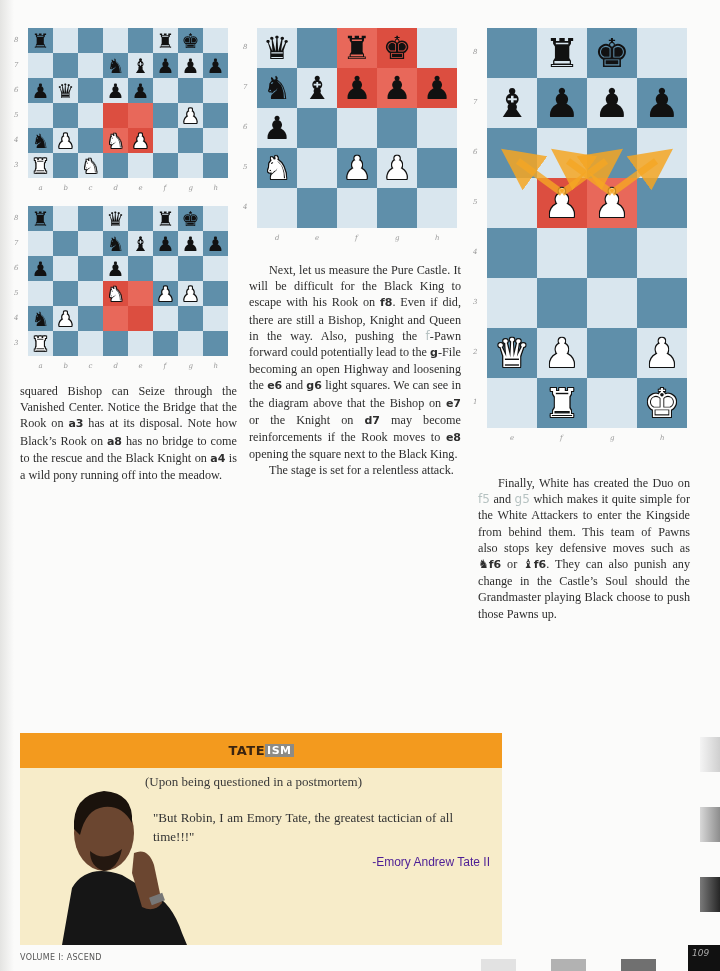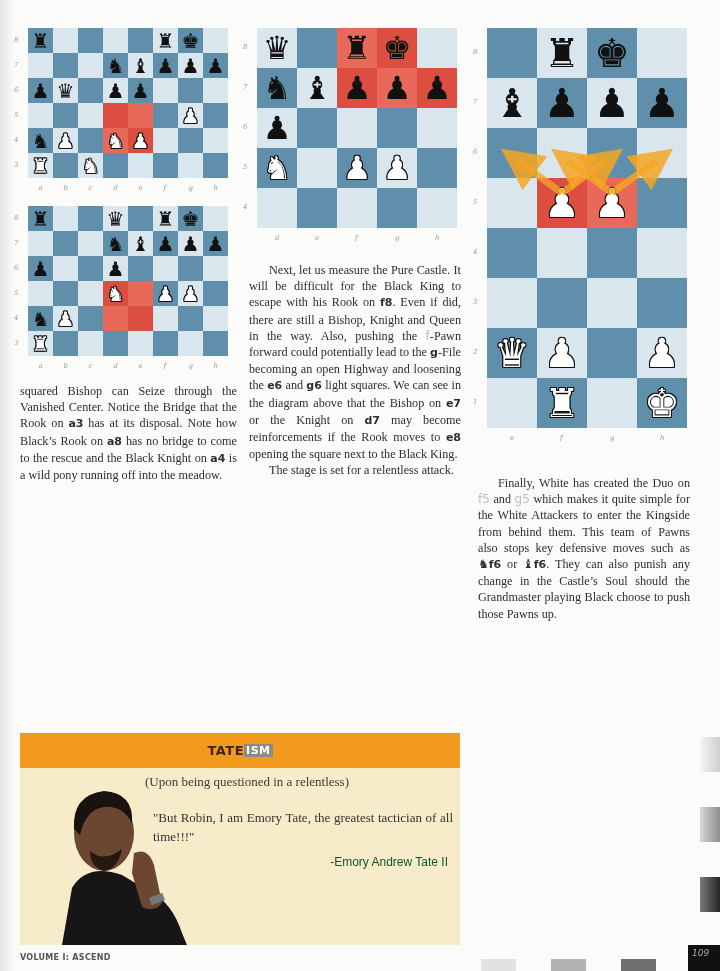--- a/index.html
+++ b/index.html
@@ -35,36 +35,36 @@
     color: #2e2e2e; font-family: "Liberation Serif", serif;
   }
   .col-text p { margin: 0; }
   .col-text p.indent { text-indent: 20px; }
   .col-text p + p { margin-top: 0; }
   .col-text b { font-family: "DejaVu Sans", sans-serif; font-size: 11px; font-weight: bold; }
   .figsym { font-family: "DejaVu Sans", sans-serif; font-size: 12px; }
   .figsym.ghost { color: #9aa; opacity: .7; }
   .arrows { position: absolute; left: 487px; top: 28px; width: 200px; height: 400px; z-index: 3; pointer-events: none; }
   .tateism {
-    position: absolute; left: 20px; top: 733px; width: 440px; height: 212px;
+    position: absolute; left: 20px; top: 733px; width: 482px; height: 212px;
     background: #f7ecc9;
   }
   .tateism .header {
     height: 35px; background: #f39a1e; display: flex; align-items: center; justify-content: center;
     font-family: "DejaVu Sans", sans-serif; font-weight: bold; font-size: 13px; letter-spacing: .5px;
   }
   .tateism .header .t1 { color: #3a2410; }
   .tateism .header .t2 { color: #fff; background: #8c8b86; padding: 0 2px; font-size: 11px; }
   .tateism .context { position: absolute; left: 125px; top: 41px; font-size: 13px; color: #3a3a3a; font-family: "Liberation Serif", serif; }
   .tateism .quote { position: absolute; left: 133px; top: 75px; width: 300px; font-size: 13px; line-height: 19px; text-align: justify; color: #333; font-family: "Liberation Serif", serif; }
-  .tateism .author { position: absolute; right: 12px; top: 122px; font-family: "Liberation Sans", sans-serif; font-size: 12px; color: #14532d; }
+  .tateism .author { position: absolute; right: 12px; top: 122px; font-family: "Liberation Sans", sans-serif; font-size: 12px; color: #4c1d95; }
   .portrait { position: absolute; left: 22px; top: 50px; width: 180px; height: 162px; overflow: hidden; }
   .footer-label {
     position: absolute; left: 20px; top: 953px; font-family: "DejaVu Sans", sans-serif; font-size: 8px;
-    font-weight: bold; color: #555; letter-spacing: .3px;
+    font-weight: normal; color: #555; letter-spacing: .3px;
   }
   .tab-right { position: absolute; right: 0; width: 20px; height: 35px; }
   .tab-bottom { position: absolute; bottom: 0; height: 12px; width: 35px; }
   .page-num { position: absolute; right: 0; bottom: 0; width: 32px; height: 26px; background: #111;
     color: #aaa; font-size: 9px; font-family: "DejaVu Sans", sans-serif; font-style: italic; padding: 3px 0 0 4px; box-sizing: border-box; }
 </style>
 </head>
 <body>
 
 <div class="page-shade"></div>
@@ -444,21 +444,21 @@
   <div class="portrait">
     <svg width="180" height="162" viewBox="0 0 180 162">
       <path d="M20,162 L30,105 Q45,80 80,92 L110,110 Q130,120 140,150 L145,162 Z" fill="#161616"></path>
       <ellipse cx="62" cy="50" rx="30" ry="38" fill="#6b4630"></ellipse>
       <path d="M32,46 Q30,12 62,8 Q92,10 90,40 Q80,22 62,24 Q44,26 38,52 Z" fill="#1a120c"></path>
       <path d="M48,68 Q62,80 80,66 Q76,86 62,88 Q48,84 48,68Z" fill="#241810"></path>
       <path d="M92,70 Q106,64 112,82 L120,120 Q112,130 100,124 L90,90 Z" fill="#6b4630"></path>
       <rect x="108" y="112" width="14" height="8" fill="#777" transform="rotate(-20 115 116)"></rect>
     </svg>
   </div>
-  <div class="context">(Upon being questioned in a relentless)</div>
+  <div class="context">(Upon being questioned in a postmortem)</div>
   <div class="quote">"But Robin, I am Emory Tate, the greatest tactician of all time!!!"</div>
   <div class="author">-Emory Andrew Tate II</div>
 </div>
 
 <div class="footer-label">VOLUME I: ASCEND</div>
 
 <div class="tab-right" style="top:737px; background:linear-gradient(to right,#f4f4f4,#cfcfcf);"></div>
 <div class="tab-right" style="top:807px; background:linear-gradient(to right,#d8d8d8,#8d8d8d);"></div>
 <div class="tab-right" style="top:877px; background:linear-gradient(to right,#7a7a7a,#262626);"></div>
 <div class="tab-bottom" style="left:481px; background:#e2e2e2;"></div>

